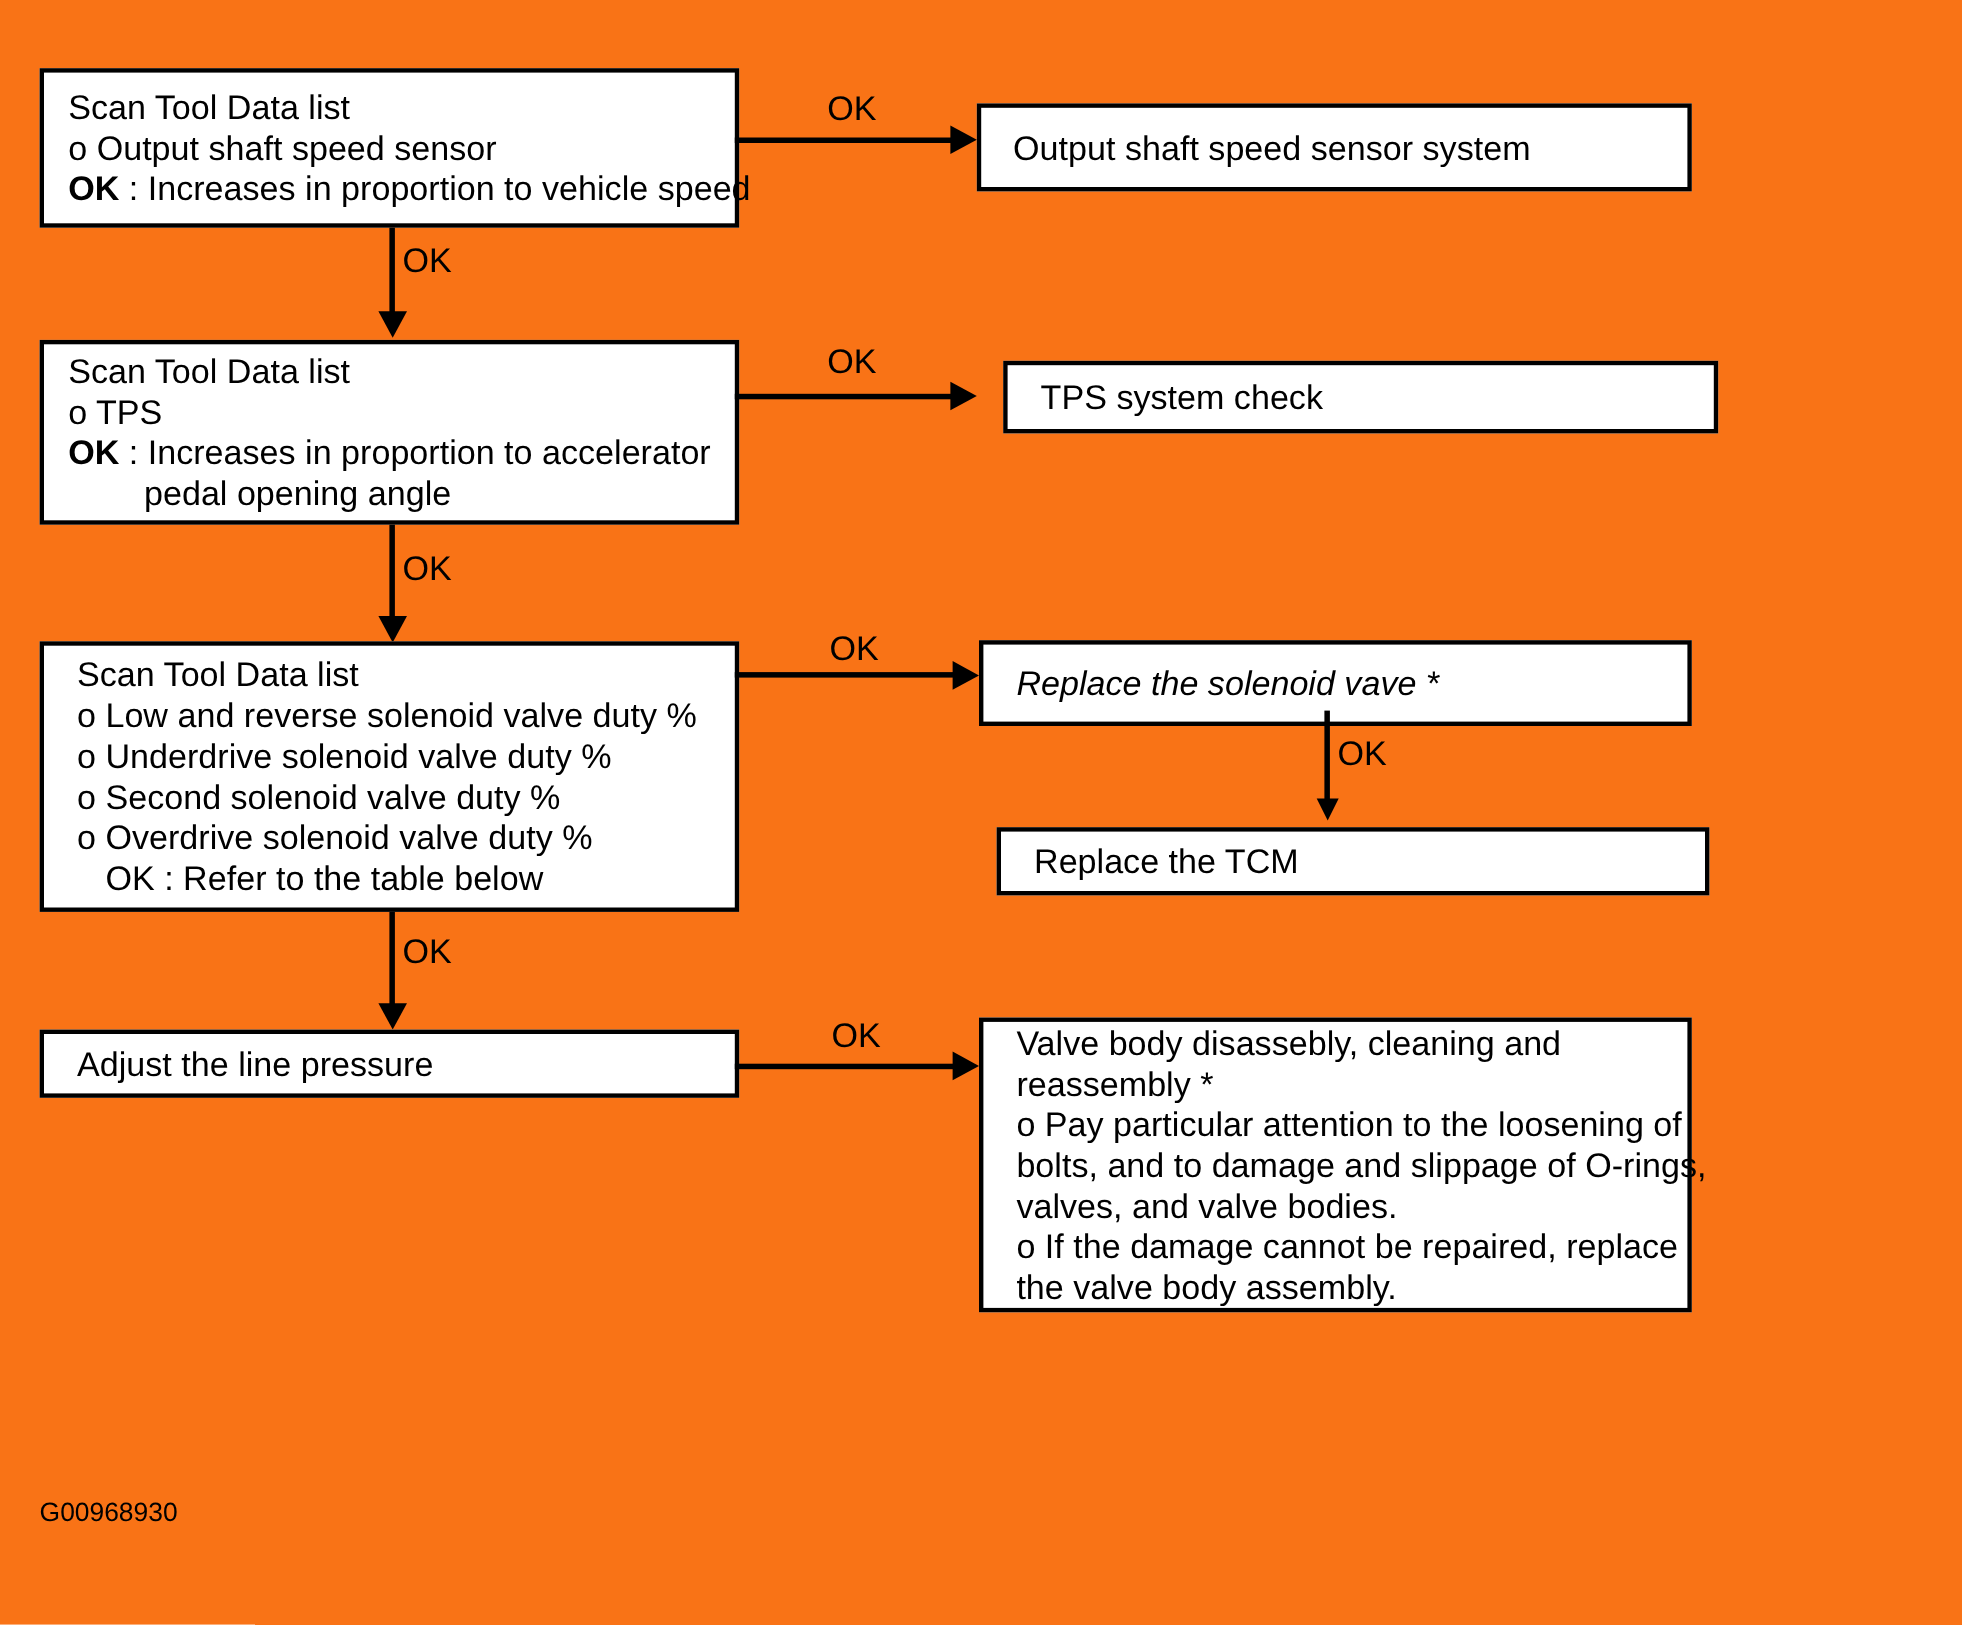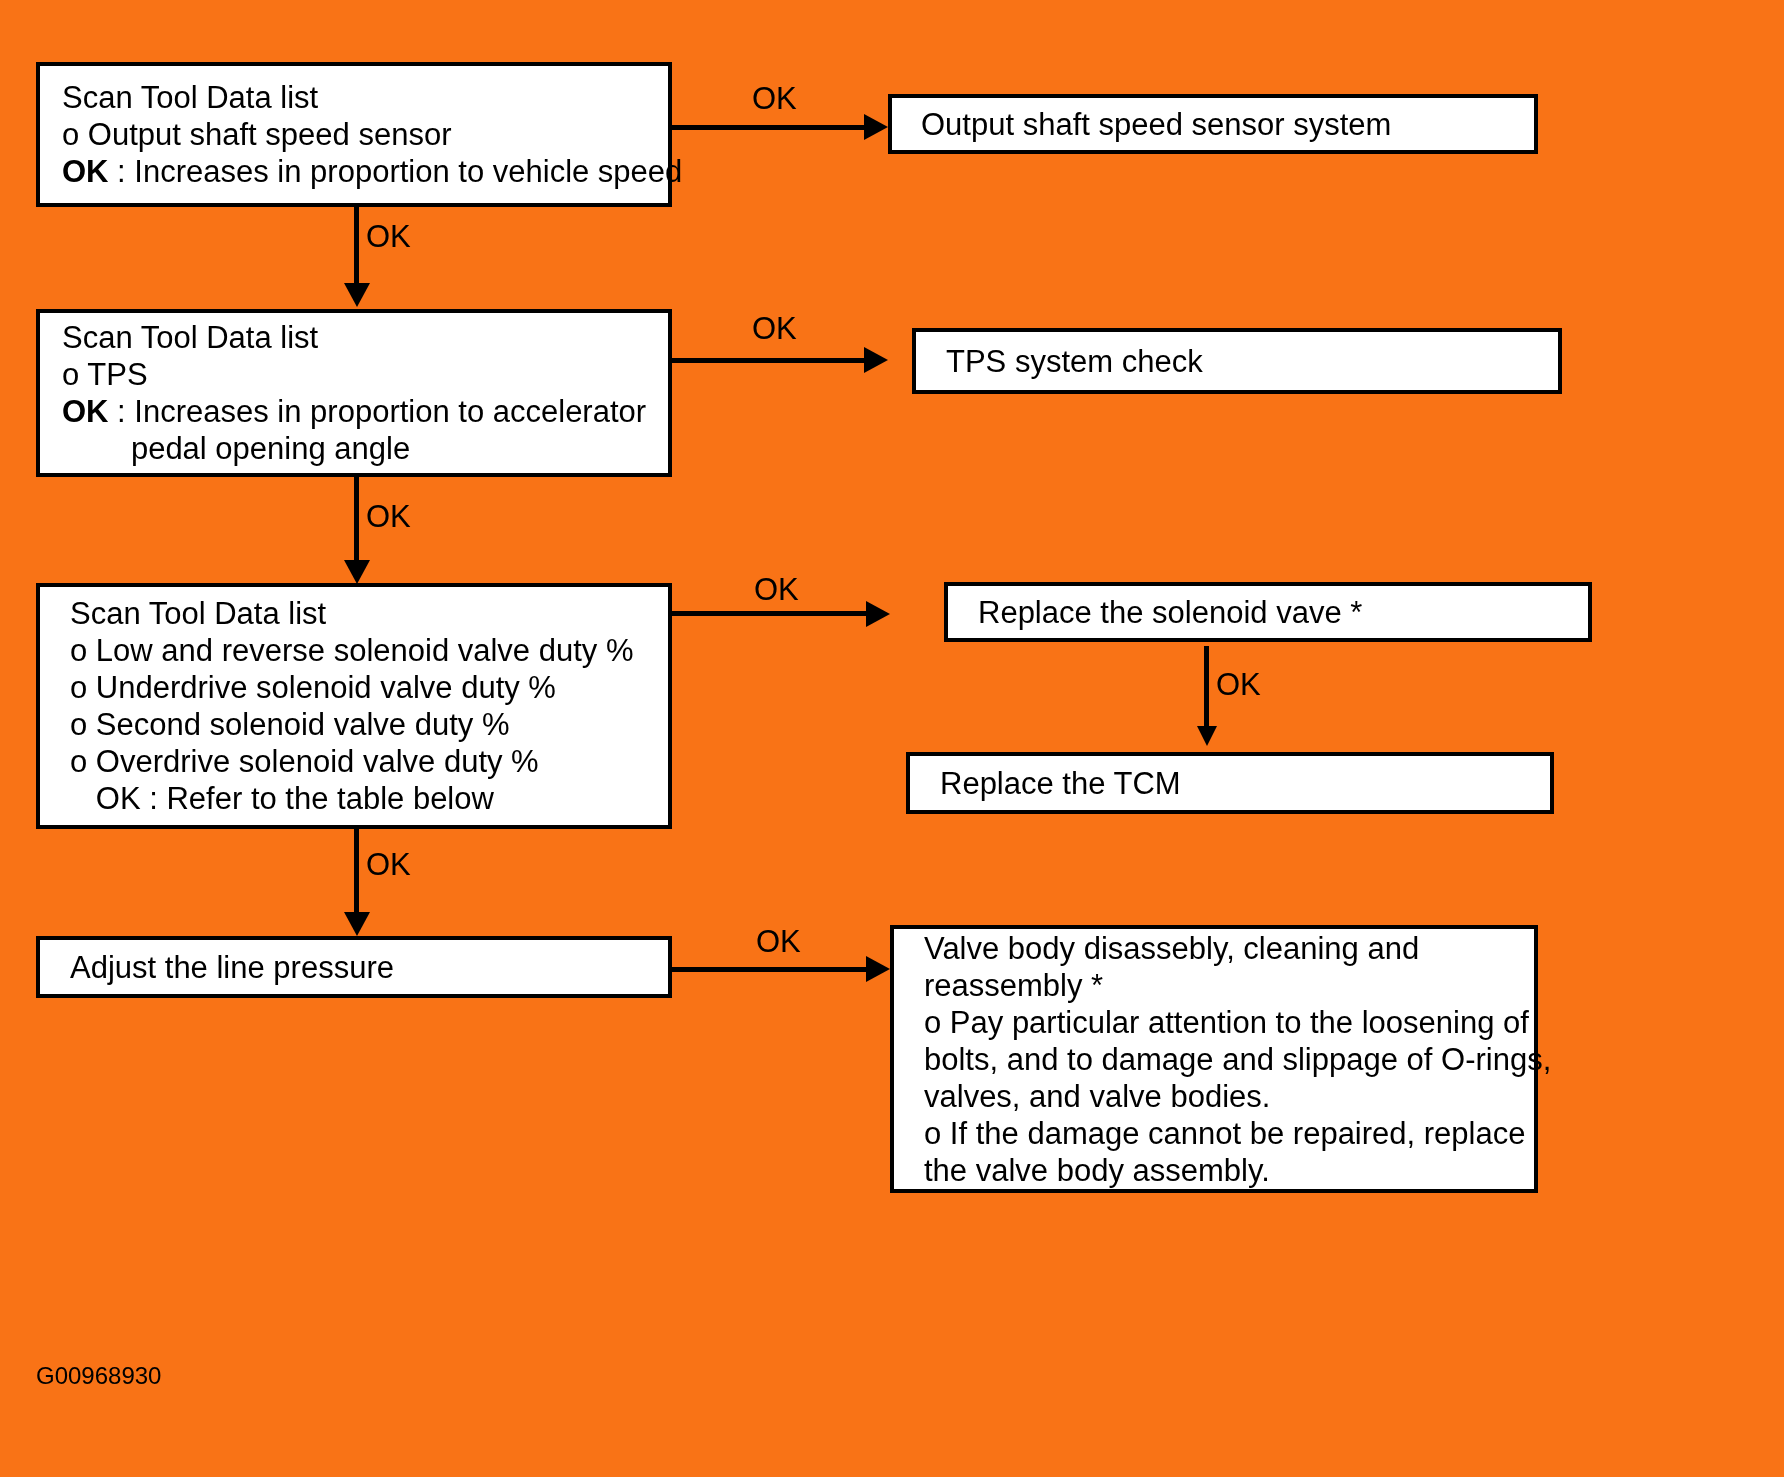--- a/index.html
+++ b/index.html
@@ -92,21 +92,21 @@
 <body>
 
 <div id="page">
 
   <div class="box pad-l" style="left:36px; top:62px; width:636px; height:145px;">
     <div class="line">Scan Tool Data list</div>
     <div class="line">o Output shaft speed sensor</div>
     <div class="line"><span class="bold">OK</span><span> : Increases in proportion to vehicle speed</span></div>
   </div>
 
-  <div class="box pad-l2" style="left:888px; top:94px; width:650px; height:60px;padding-left:29px;">
+  <div class="box pad-l2" style="left:888px; top:94px; width:650px; height:80px;padding-left:29px;">
     <div class="line">Output shaft speed sensor system</div>
   </div>
 
   <div class="hline" style="left:668px; top:125px; width:198px;"></div>
   <div class="arrow-right" style="left:864px; top:114px;"></div>
   <div class="edge-label" style="left:752px; top:82px;">OK</div>
 
   <div class="vline" style="left:354px; top:207px; height:80px;"></div>
   <div class="arrow-down" style="left:344px; top:283px;"></div>
   <div class="edge-label" style="left:366px; top:220px;">OK</div>
@@ -132,21 +132,21 @@
 
   <div class="box pad-l2" style="left:36px; top:583px; width:636px; height:246px;">
     <div class="line">Scan Tool Data list</div>
     <div class="line">o Low and reverse solenoid valve duty %</div>
     <div class="line">o Underdrive solenoid valve duty %</div>
     <div class="line">o Second solenoid valve duty %</div>
     <div class="line">o Overdrive solenoid valve duty %</div>
     <div class="line">   OK : Refer to the table below</div>
   </div>
 
-  <div class="box pad-l2" style="left:944px; top:582px; width:648px; height:60px;">
+  <div class="box pad-l2" style="left:890px; top:582px; width:648px; height:78px;font-style:italic;">
     <div class="line">Replace the solenoid vave *</div>
   </div>
 
   <div class="hline" style="left:668px; top:611px; width:200px;"></div>
   <div class="arrow-right" style="left:866px; top:601px;"></div>
   <div class="edge-label" style="left:754px; top:573px;">OK</div>
 
   <div class="box pad-l2" style="left:906px; top:752px; width:648px; height:62px;">
     <div class="line">Replace the TCM</div>
   </div>

